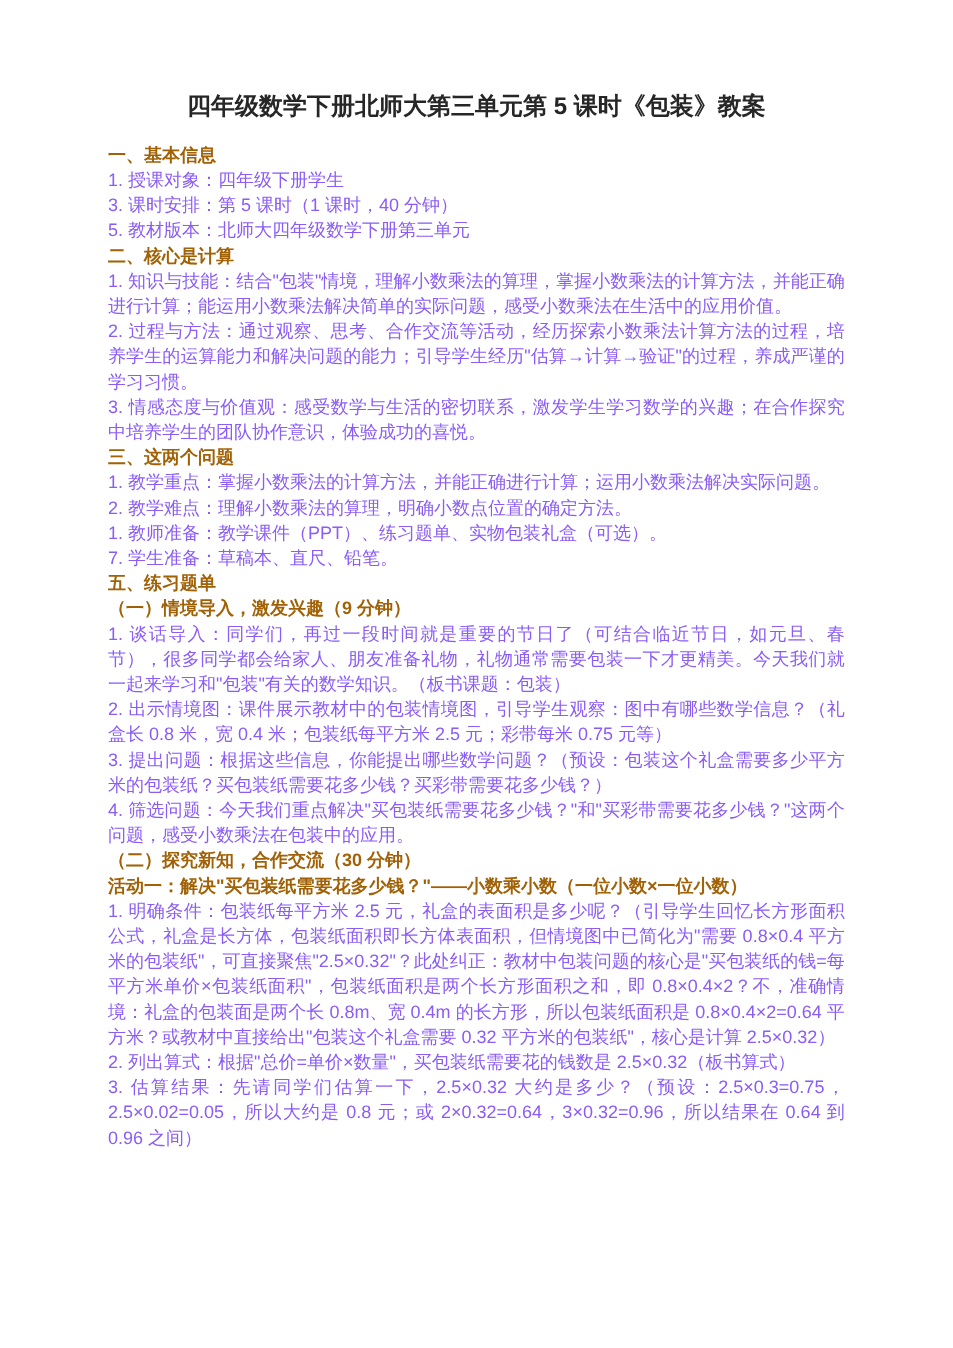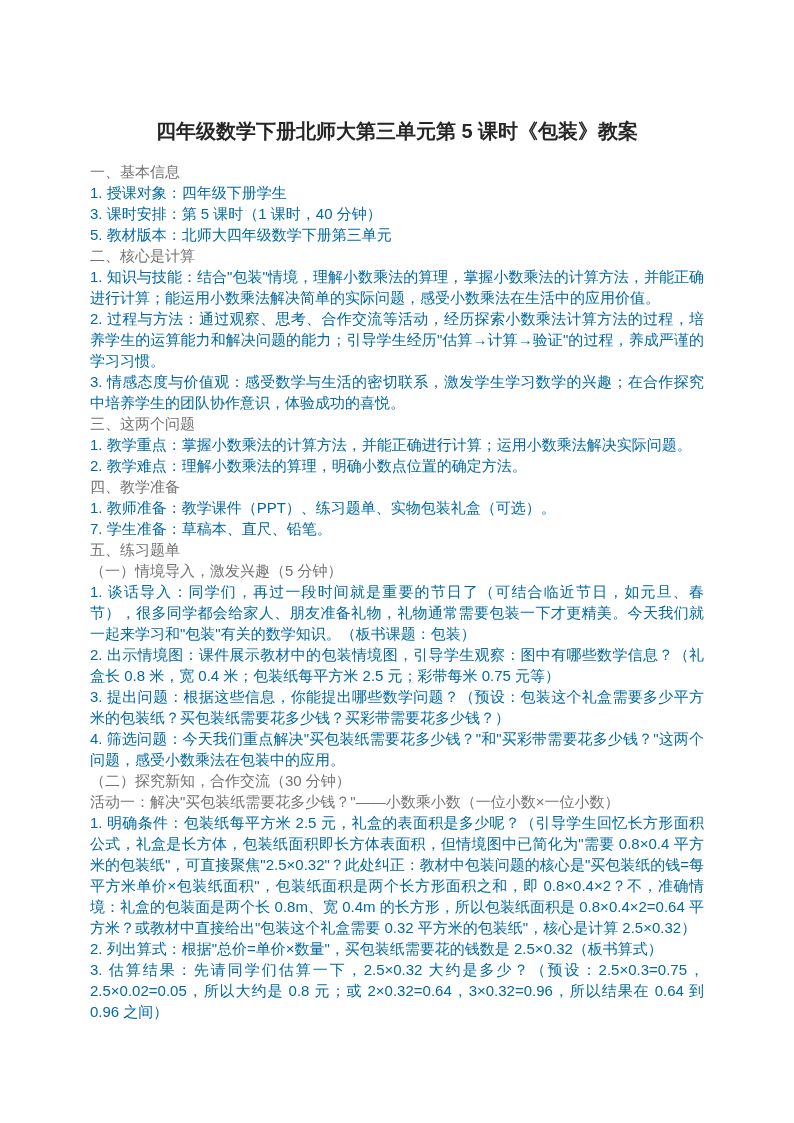--- a/index.html
+++ b/index.html
@@ -4,68 +4,67 @@
 <style>
   html, body {
     margin: 0;
     padding: 0;
     background: #ffffff;
   }
   .page {
     width: 794px;
     height: 1027px;
     box-sizing: border-box;
-    padding: 118px 90px 30px 90px;
+    padding: 76px 90px 30px 90px;
     background: #ffffff;
     font-family: "Liberation Sans", "DejaVu Sans", sans-serif;
     overflow: hidden;
   }
   .doc-title {
     margin: 0 0 16px 0;
     font-size: 20px;
     line-height: 27px;
     font-weight: 700;
     text-align: center;
     color: #262626;
   }
   .para {
     margin: 0;
     font-size: 15px;
     line-height: 21px;
-    color: #0369a1;
+    color: #8b5cf6;
     text-align: justify;
     overflow-wrap: break-word;
   }
   .style-h1, .style-h2, .style-bold {
-    font-weight: 400;
-    color: #737373;
+    font-weight: 700;
+    color: #a16207;
   }
 </style>
 </head>
 <body>
 
 <div class="page">
   <h1 class="doc-title">四年级数学下册北师大第三单元第 5 课时《包装》教案</h1>
   <div id="doc-body">
       <p class="para style-h1">一、基本信息</p>
       <p class="para style-p">1. 授课对象：四年级下册学生</p>
       <p class="para style-p">3. 课时安排：第 5 课时（1 课时，40 分钟）</p>
       <p class="para style-p">5. 教材版本：北师大四年级数学下册第三单元</p>
       <p class="para style-h1">二、核心是计算</p>
       <p class="para style-p">1. 知识与技能：结合"包装"情境，理解小数乘法的算理，掌握小数乘法的计算方法，并能正确进行计算；能运用小数乘法解决简单的实际问题，感受小数乘法在生活中的应用价值。</p>
       <p class="para style-p">2. 过程与方法：通过观察、思考、合作交流等活动，经历探索小数乘法计算方法的过程，培养学生的运算能力和解决问题的能力；引导学生经历"估算→计算→验证"的过程，养成严谨的学习习惯。</p>
       <p class="para style-p">3. 情感态度与价值观：感受数学与生活的密切联系，激发学生学习数学的兴趣；在合作探究中培养学生的团队协作意识，体验成功的喜悦。</p>
       <p class="para style-h1">三、这两个问题</p>
       <p class="para style-p">1. 教学重点：掌握小数乘法的计算方法，并能正确进行计算；运用小数乘法解决实际问题。</p>
       <p class="para style-p">2. 教学难点：理解小数乘法的算理，明确小数点位置的确定方法。</p>
-      <p class="para style-h1">四、教学准备</p>
       <p class="para style-p">1. 教师准备：教学课件（PPT）、练习题单、实物包装礼盒（可选）。</p>
       <p class="para style-p">7. 学生准备：草稿本、直尺、铅笔。</p>
       <p class="para style-h1">五、练习题单</p>
-      <p class="para style-h2">（一）情境导入，激发兴趣（5 分钟）</p>
+      <p class="para style-h2">（一）情境导入，激发兴趣（9 分钟）</p>
       <p class="para style-p">1. 谈话导入：同学们，再过一段时间就是重要的节日了（可结合临近节日，如元旦、春节），很多同学都会给家人、朋友准备礼物，礼物通常需要包装一下才更精美。今天我们就一起来学习和"包装"有关的数学知识。（板书课题：包装）</p>
       <p class="para style-p">2. 出示情境图：课件展示教材中的包装情境图，引导学生观察：图中有哪些数学信息？（礼盒长 0.8 米，宽 0.4 米；包装纸每平方米 2.5 元；彩带每米 0.75 元等）</p>
       <p class="para style-p">3. 提出问题：根据这些信息，你能提出哪些数学问题？（预设：包装这个礼盒需要多少平方米的包装纸？买包装纸需要花多少钱？买彩带需要花多少钱？）</p>
       <p class="para style-p">4. 筛选问题：今天我们重点解决"买包装纸需要花多少钱？"和"买彩带需要花多少钱？"这两个问题，感受小数乘法在包装中的应用。</p>
       <p class="para style-h2">（二）探究新知，合作交流（30 分钟）</p>
       <p class="para style-bold">活动一：解决"买包装纸需要花多少钱？"——小数乘小数（一位小数×一位小数）</p>
       <p class="para style-p">1. 明确条件：包装纸每平方米 2.5 元，礼盒的表面积是多少呢？（引导学生回忆长方形面积公式，礼盒是长方体，包装纸面积即长方体表面积，但情境图中已简化为"需要 0.8×0.4 平方米的包装纸"，可直接聚焦"2.5×0.32"？此处纠正：教材中包装问题的核心是"买包装纸的钱=每平方米单价×包装纸面积"，包装纸面积是两个长方形面积之和，即 0.8×0.4×2？不，准确情境：礼盒的包装面是两个长 0.8m、宽 0.4m 的长方形，所以包装纸面积是 0.8×0.4×2=0.64 平方米？或教材中直接给出"包装这个礼盒需要 0.32 平方米的包装纸"，核心是计算 2.5×0.32）</p>
       <p class="para style-p">2. 列出算式：根据"总价=单价×数量"，买包装纸需要花的钱数是 2.5×0.32（板书算式）</p>
       <p class="para style-p">3. 估算结果：先请同学们估算一下，2.5×0.32 大约是多少？（预设：2.5×0.3=0.75，2.5×0.02=0.05，所以大约是 0.8 元；或 2×0.32=0.64，3×0.32=0.96，所以结果在 0.64 到 0.96 之间）</p>
     </div>

